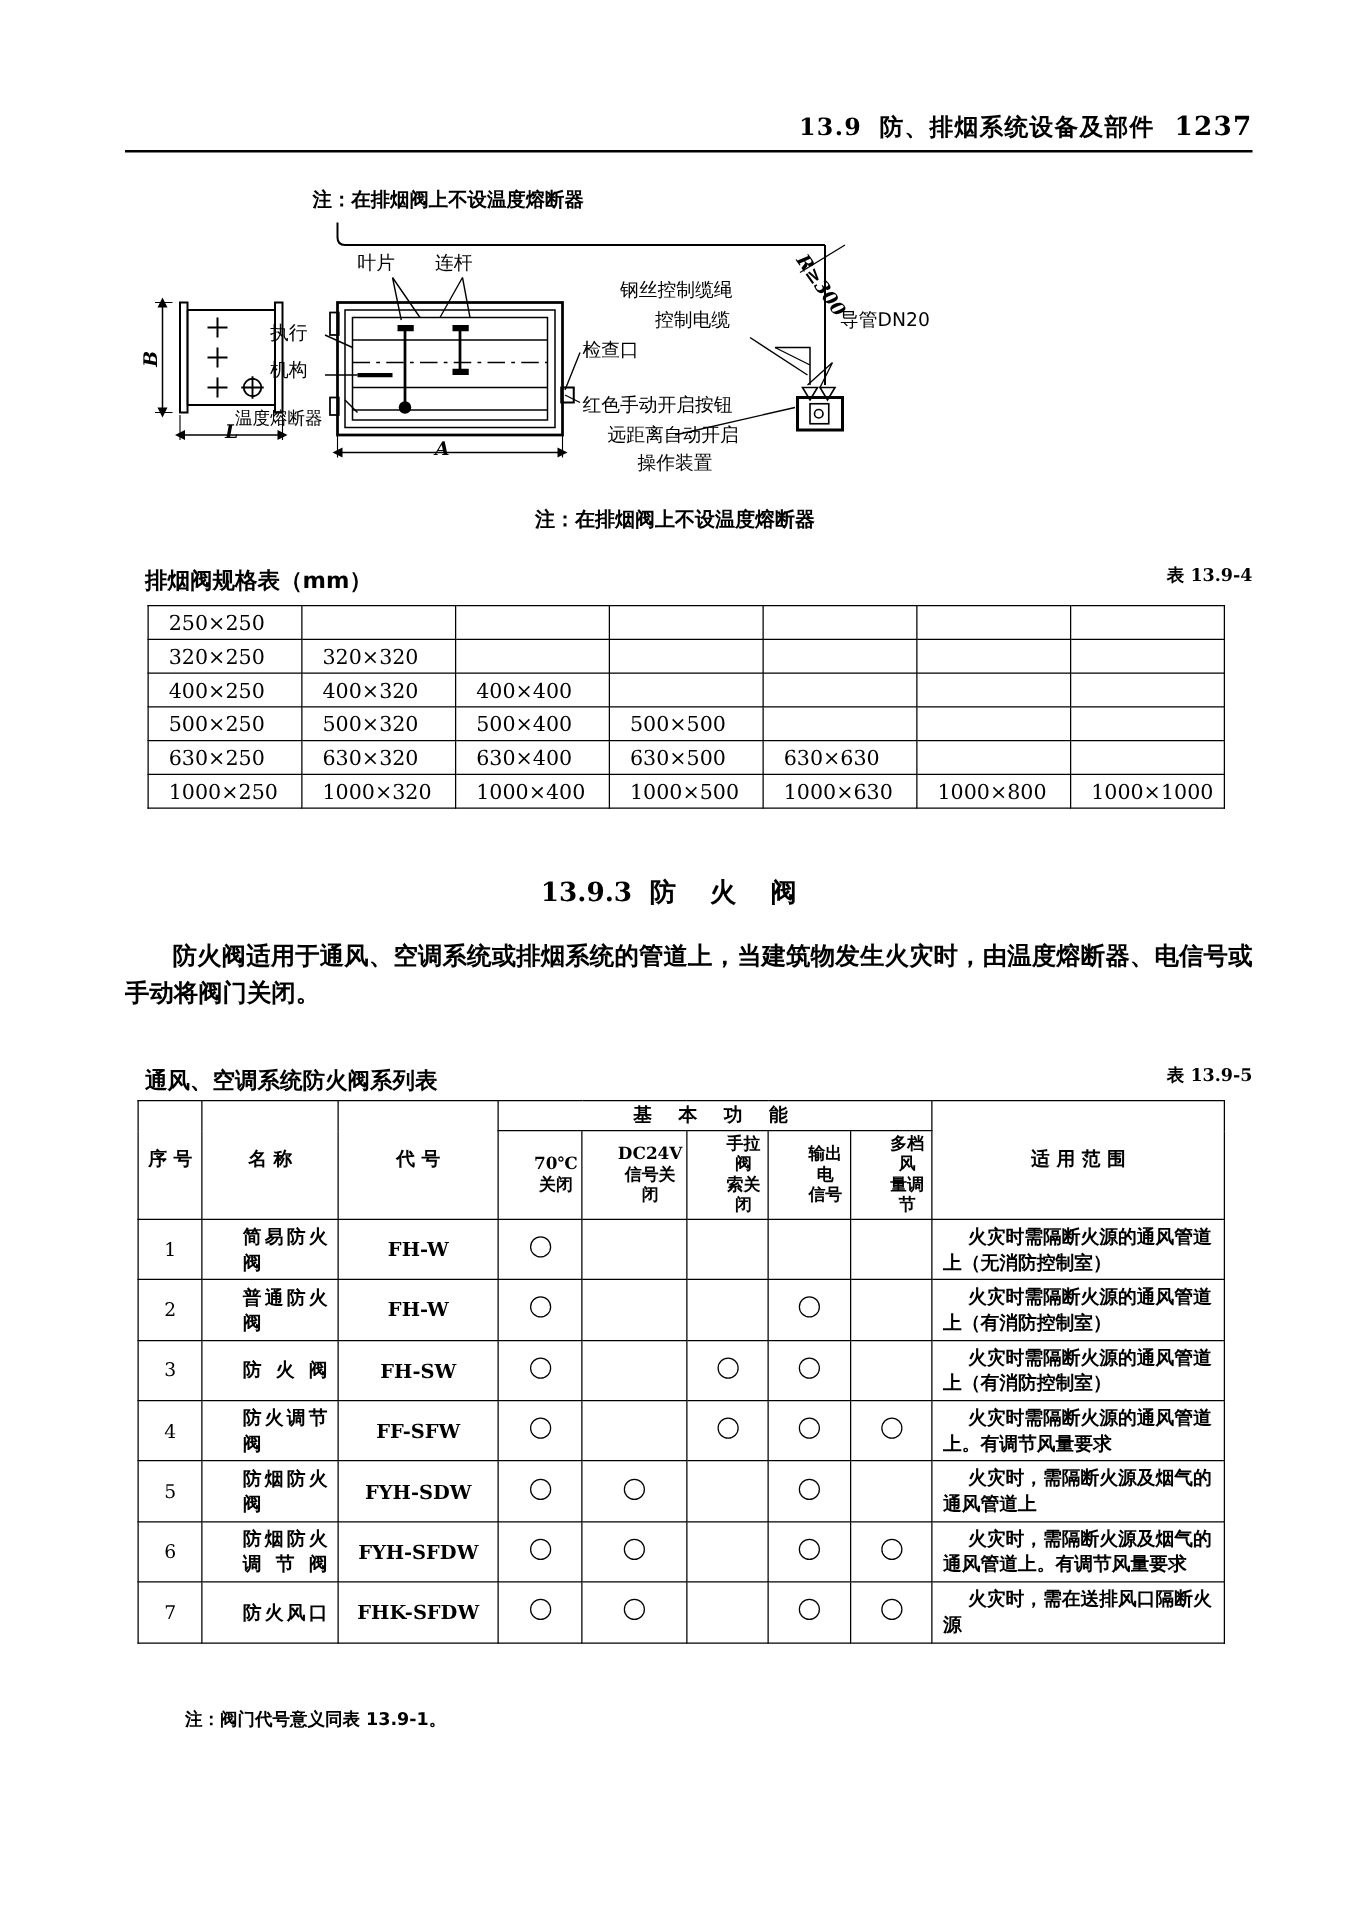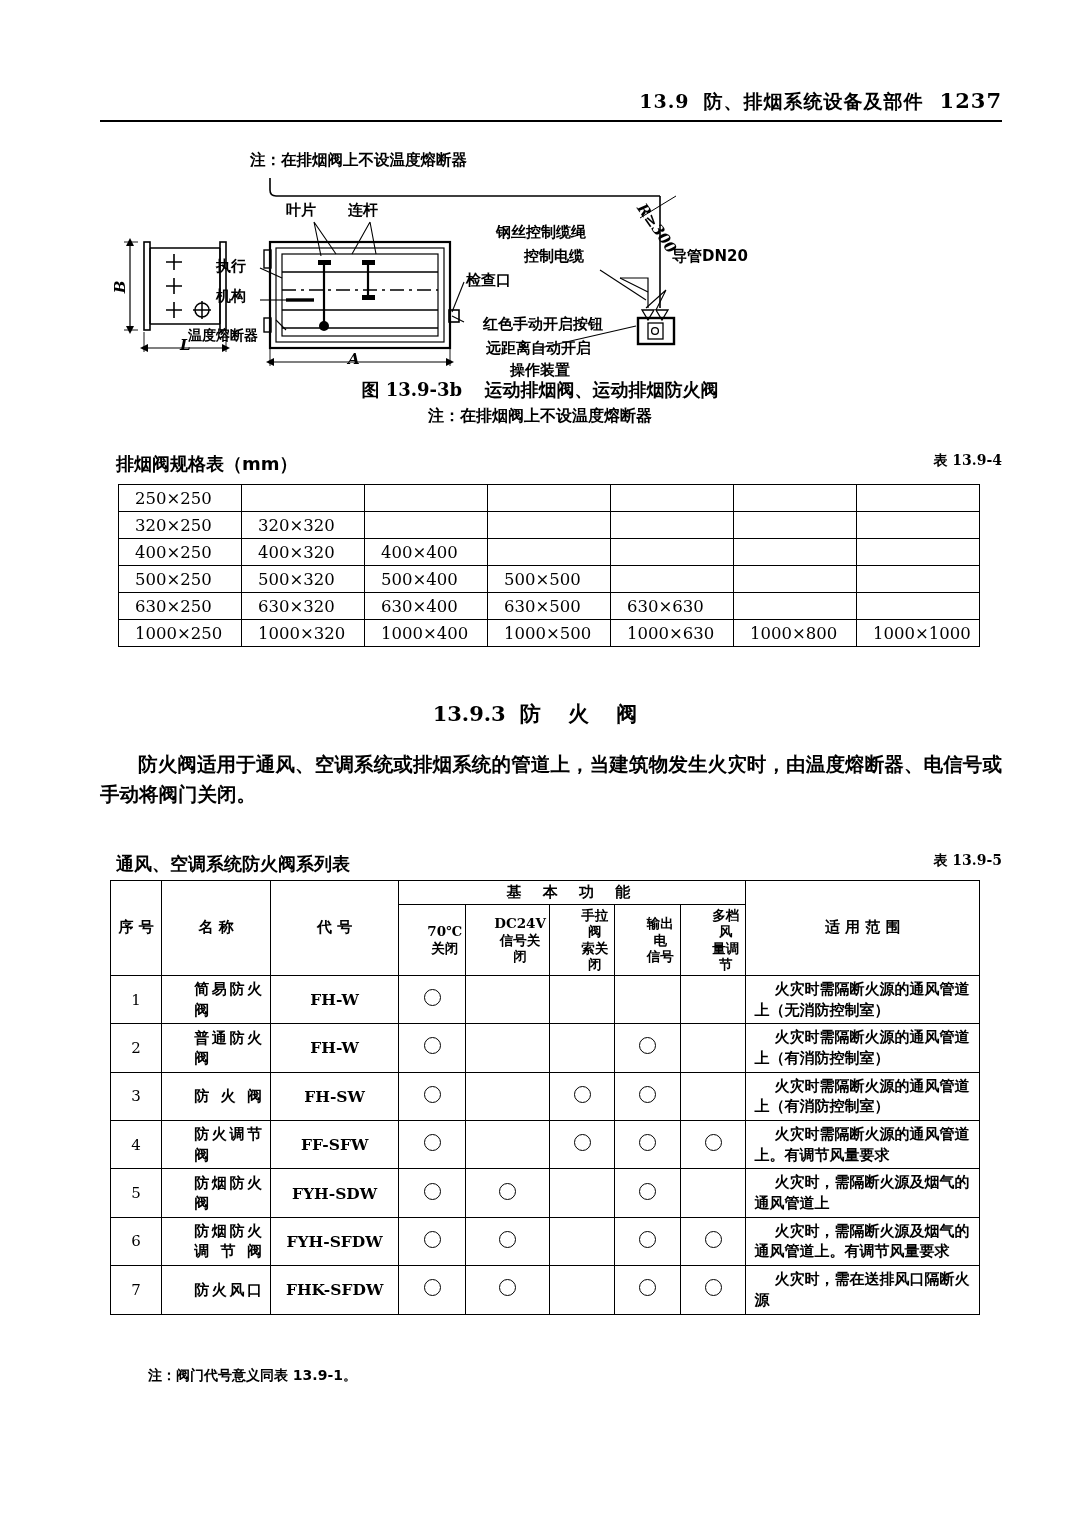--- a/index.html
+++ b/index.html
@@ -21,21 +21,21 @@
   .runhead .sec{font-family:"DejaVu Serif","Liberation Serif",serif;}
   .runhead .ttl{margin-left:14px;}
   .runhead .pg{margin-left:16px;font-size:21px;font-family:"DejaVu Serif","Liberation Serif",serif;}
   .rule{position:absolute;left:100px;right:78px;top:120px;height:2px;background:#000;}
 
   
   .figure{position:absolute;left:100px;top:150px;width:880px;height:230px;}
   .fignote{
     position:absolute;left:150px;top:0px;font-size:15.5px;font-weight:bold;white-space:nowrap;
   }
-  .lbl{position:absolute;font-size:15px;font-weight:bold;white-space:nowrap;line-height:1.12;}
+  .lbl{position:absolute;font-size:15px;font-weight:normal;white-space:nowrap;line-height:1.12;}
   .lbl.small{font-size:14px;}
   .dimlabel{position:absolute;font-family:"DejaVu Serif","Liberation Serif",serif;font-style:italic;font-size:15px;}
 
   
   .figcap{position:absolute;left:0;right:0;top:378px;text-align:center;font-size:18px;font-weight:bold;}
   .figcap .num{font-family:"DejaVu Serif","Liberation Serif",serif;font-weight:bold;}
   .figcap2{position:absolute;left:0;right:0;top:406px;text-align:center;font-size:16px;font-weight:bold;}
 
   
   .tcap{position:absolute;left:100px;right:78px;height:26px;font-weight:bold;font-size:18px;}
@@ -209,33 +209,29 @@
     <div class="lbl" style="left:116px;top:108px;">执行</div>
     <div class="lbl" style="left:116px;top:138px;">机构</div>
     <div class="lbl small" style="left:88px;top:178px;">温度熔断器</div>
     <div class="lbl" style="left:366px;top:122px;">检查口</div>
     <div class="lbl" style="left:396px;top:74px;">钢丝控制缆绳</div>
     <div class="lbl" style="left:424px;top:98px;">控制电缆</div>
     <div class="lbl" style="left:572px;top:98px;">
       <span>导管DN20</span>
     </div>
     <div class="dimlabel" style="left:548px;top:50px;transform:rotate(55deg);transform-origin:left top;font-weight:bold;">R≥300</div>
-    <div class="lbl" style="left:366px;top:166px;color:#000;margin-left:17px;">红色手动开启按钮</div>
+    <div class="lbl" style="left:366px;top:166px;color:#000;">红色手动开启按钮</div>
     <div class="lbl" style="left:386px;top:190px;">远距离自动开启</div>
     <div class="lbl" style="left:410px;top:212px;">操作装置</div>
 
     <div class="dimlabel" style="left:248px;top:200px;font-weight:bold;">A</div>
     <div class="dimlabel" style="left:14px;top:128px;transform:rotate(-90deg);font-weight:bold;">B</div>
     <div class="dimlabel" style="left:80px;top:186px;font-weight:bold;">L</div>
   </div>
 
-  <div class="figcap">
-    <span class="num">图 13.9-3b</span>
-    <span style="margin-left:16px;">运动排烟阀、运动排烟防火阀</span>
-  </div>
   <div class="figcap2">注：在排烟阀上不设温度熔断器</div>
 
   <div class="tcap" style="top:452px;">
     <span class="center">排烟阀规格表（mm）</span>
     <span class="right">表 13.9-4</span>
   </div>
 
   <table class="spec">
     <tbody>
         <tr>

